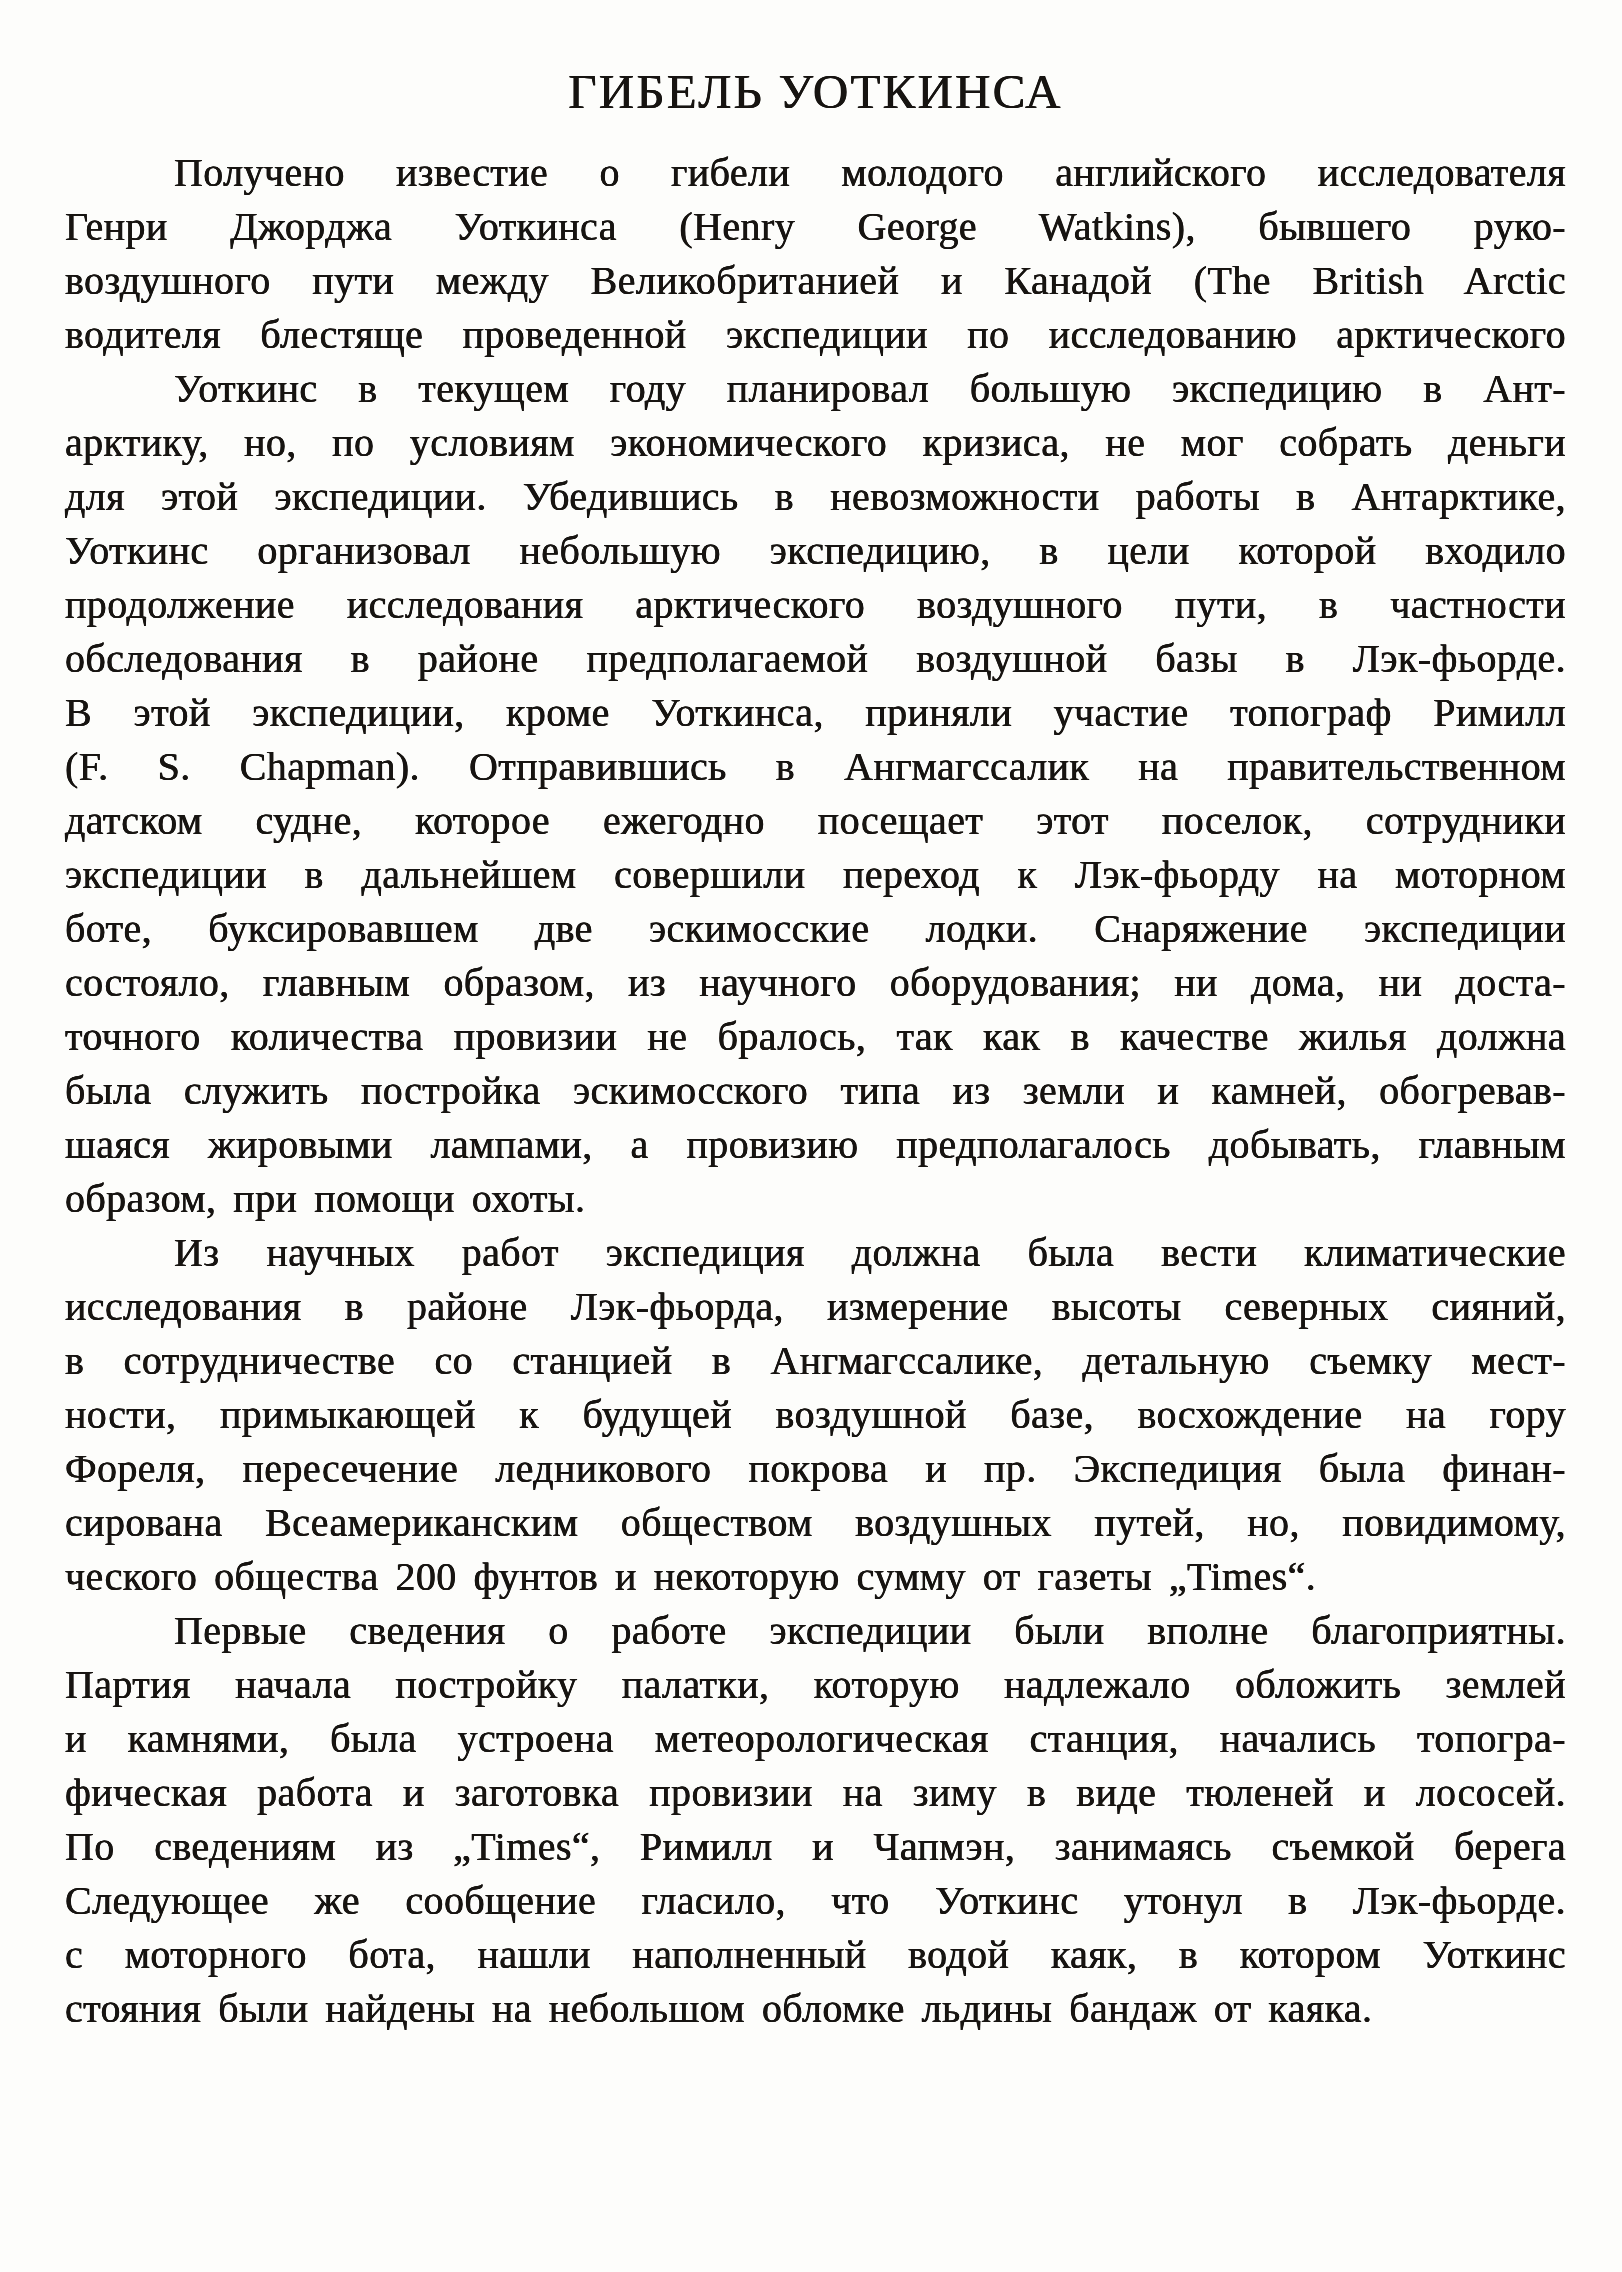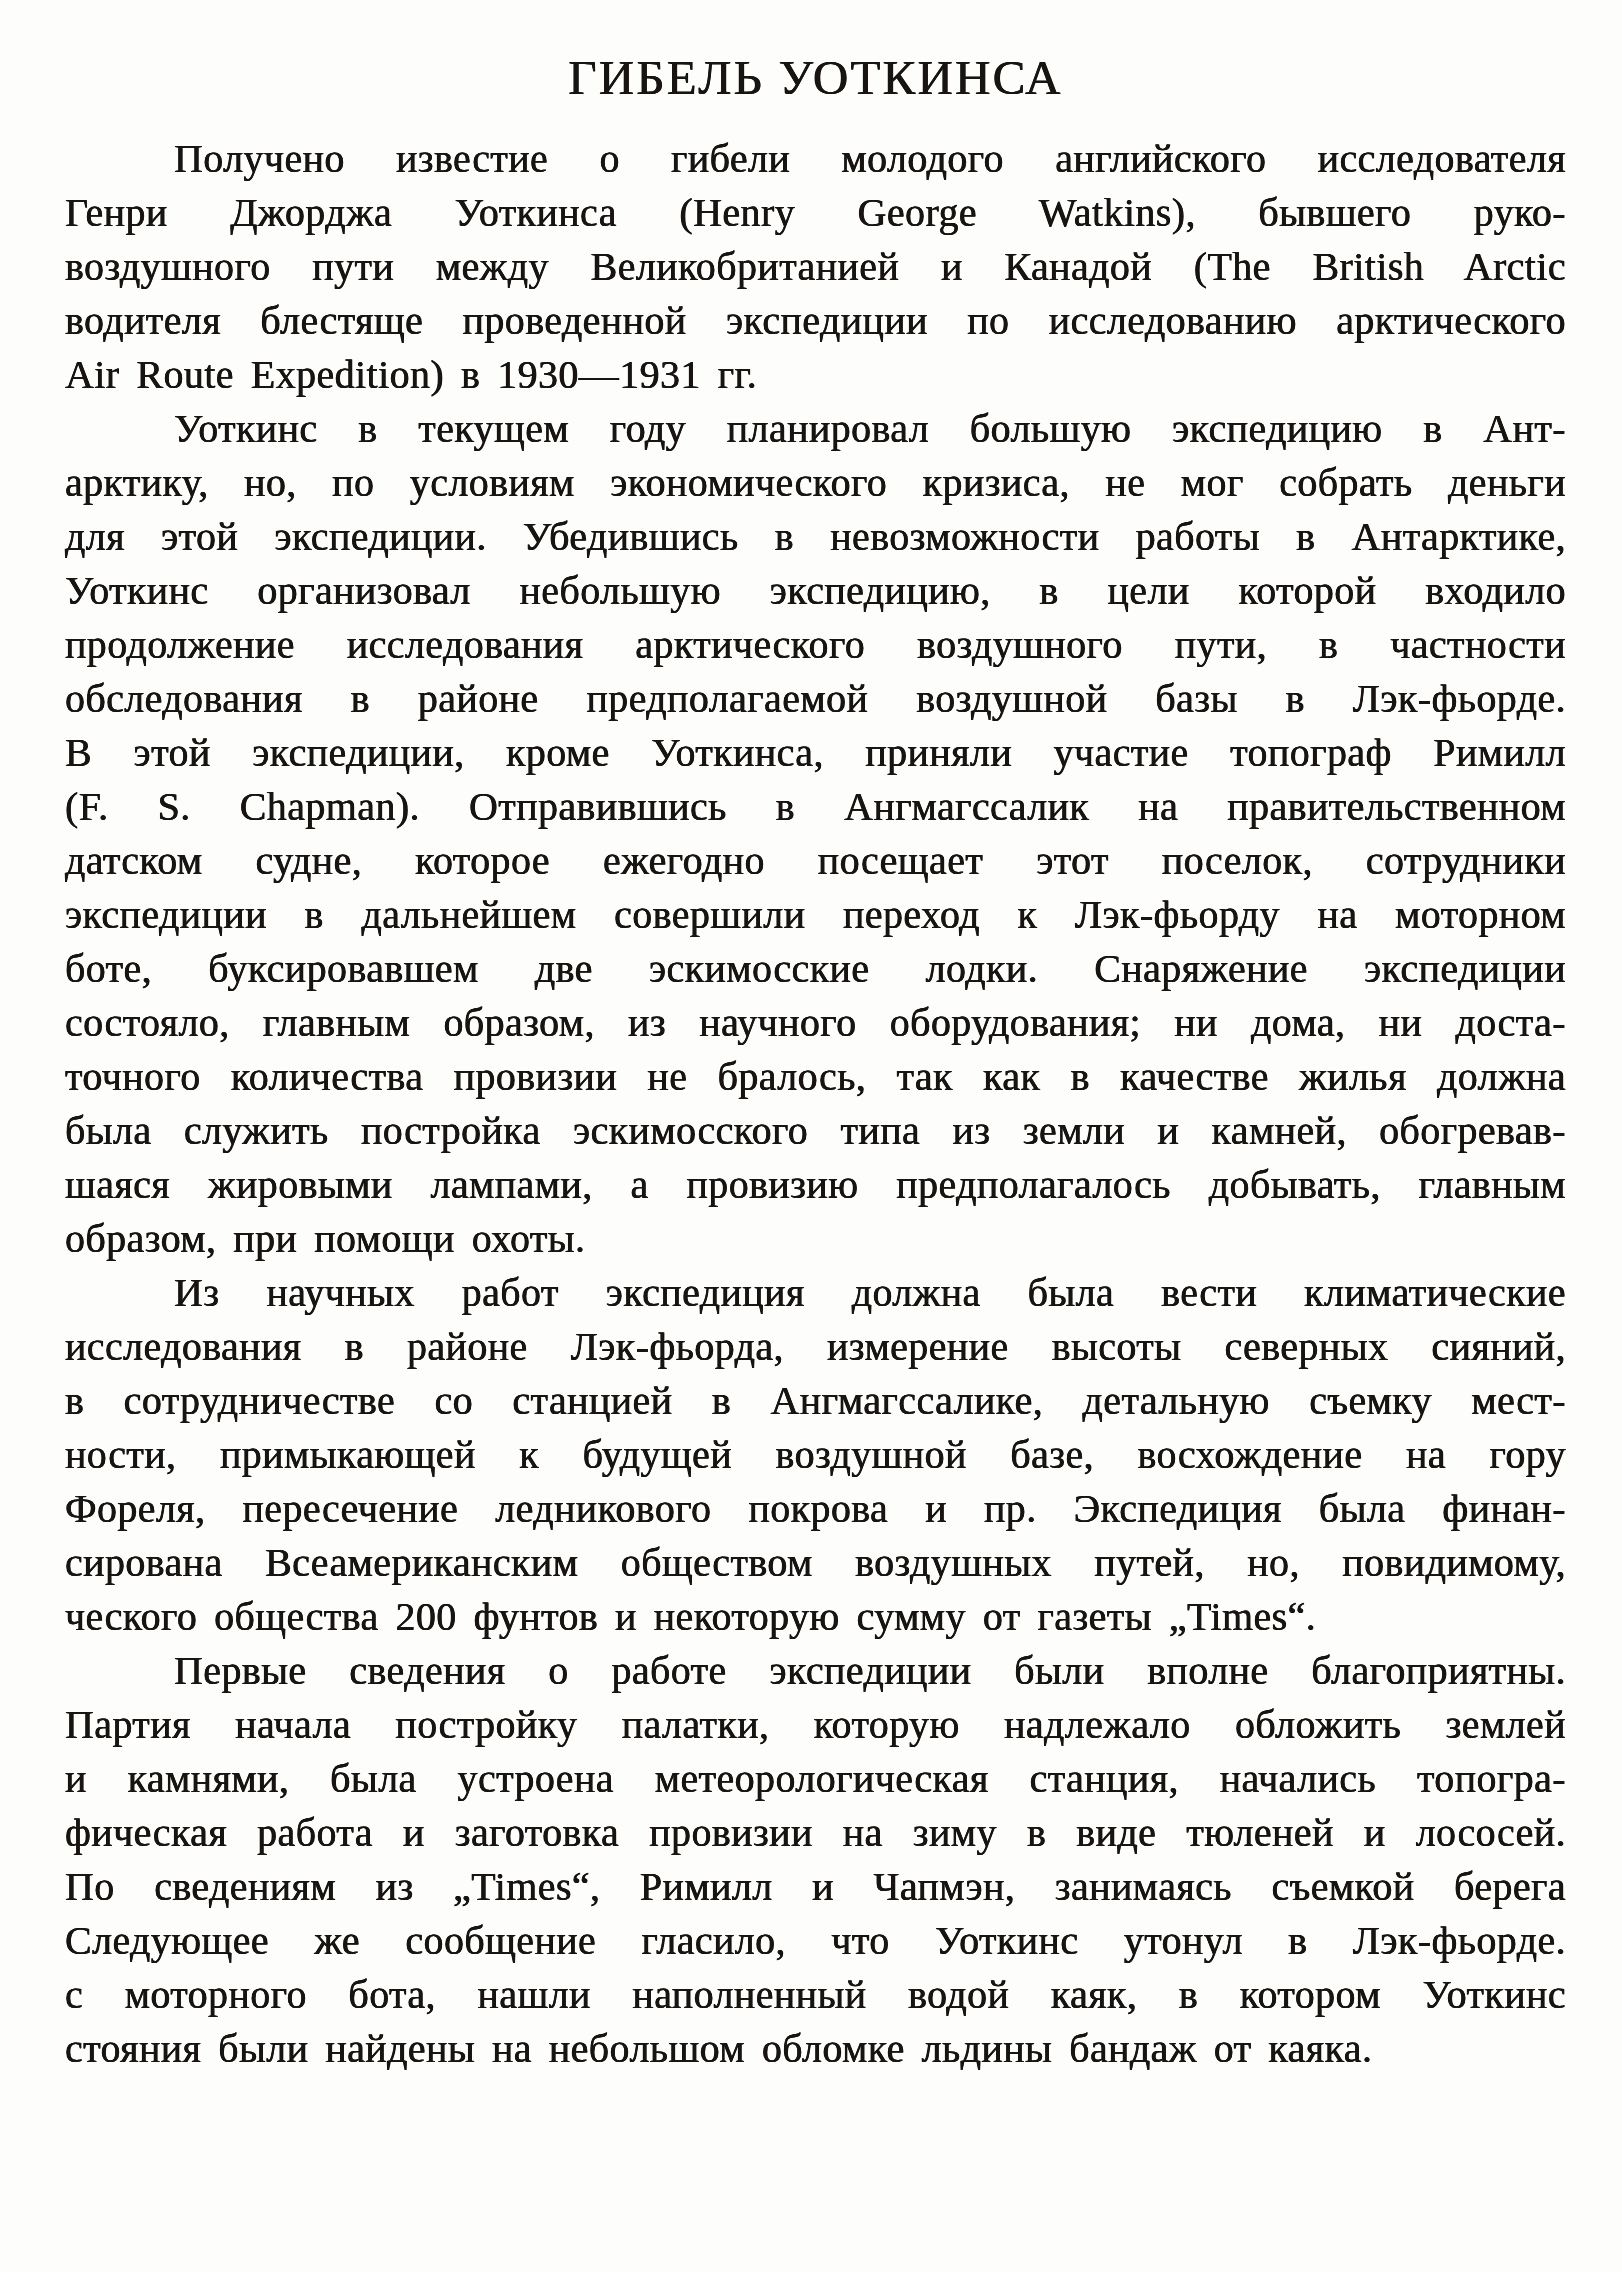--- a/index.html
+++ b/index.html
@@ -9,21 +9,21 @@
   }
   .page {
     position: relative;
     width: 1623px;
     height: 2273px;
     margin: 0 auto;
     box-sizing: border-box;
     background: #fdfdfb;
     color: #171411;
     font-family: "Liberation Serif", "DejaVu Serif", serif;
-    padding: 41px 57px 0 65px;
+    padding: 55px 57px 0 65px;
     overflow: hidden;
     
     text-shadow: 0.3px 0 0 currentColor, -0.3px 0 0 currentColor;
   }
   .title {
     margin: 11.6px 0 0 0;
     font-size: 49px;
     line-height: 1;
     font-weight: normal;
     text-align: center;
@@ -57,21 +57,20 @@
 <div class="page">
   <h1 class="title">ГИБЕЛЬ УОТКИНСА</h1>
 
   <div class="content">
 
     <div class="para">
       <div class="line indent">Получено известие о гибели молодого английского исследователя</div>
       <div class="line">Генри Джорджа Уоткинса (Henry George Watkins), бывшего руко-</div>
       <div class="line">воздушного пути между Великобританией и Канадой (The British Arctic</div>
       <div class="line">водителя блестяще проведенной экспедиции по исследованию арктического</div>
-      <div class="line last">Air Route Expedition) в 1930—1931 гг.</div>
     </div>
 
     <div class="para">
       <div class="line indent">Уоткинс в текущем году планировал большую экспедицию в Ант-</div>
       <div class="line">арктику, но, по условиям экономического кризиса, не мог собрать деньги</div>
       <div class="line">для этой экспедиции. Убедившись в невозможности работы в Антарктике,</div>
       <div class="line">Уоткинс организовал небольшую экспедицию, в цели которой входило</div>
       <div class="line">продолжение исследования арктического воздушного пути, в частности</div>
       <div class="line">обследования в районе предполагаемой воздушной базы в Лэк-фьорде.</div>
       <div class="line">В этой экспедиции, кроме Уоткинса, приняли участие топограф Римилл</div>

